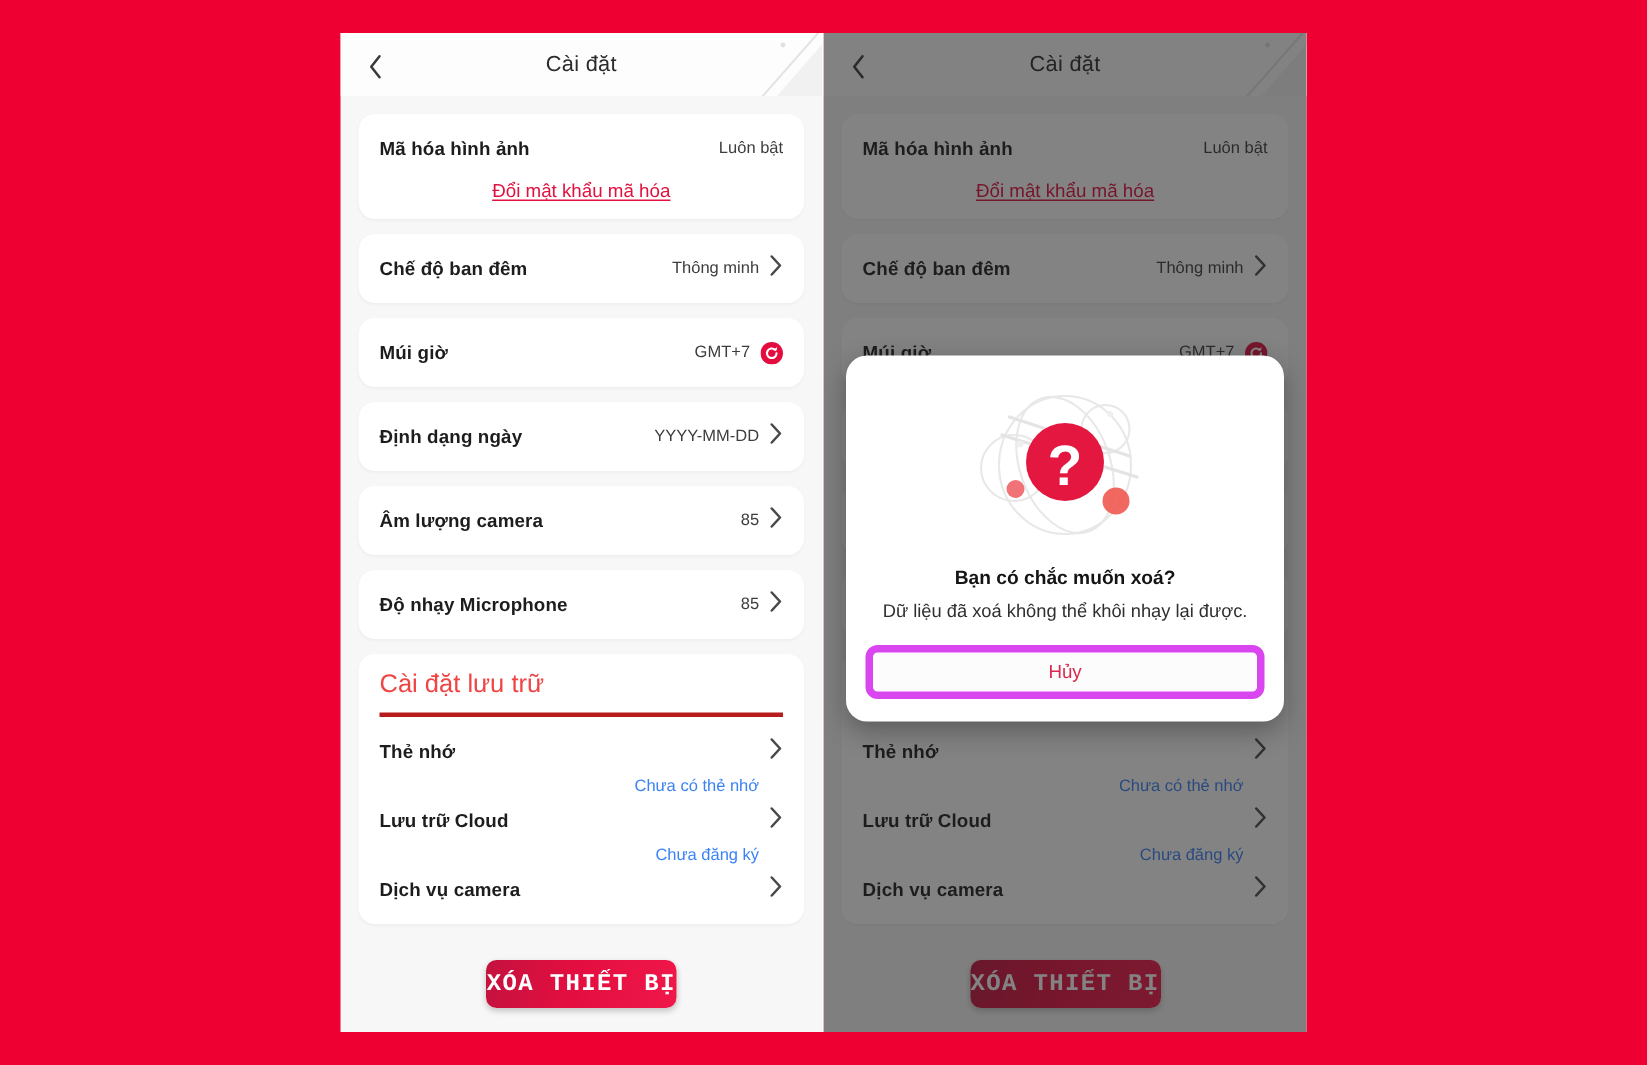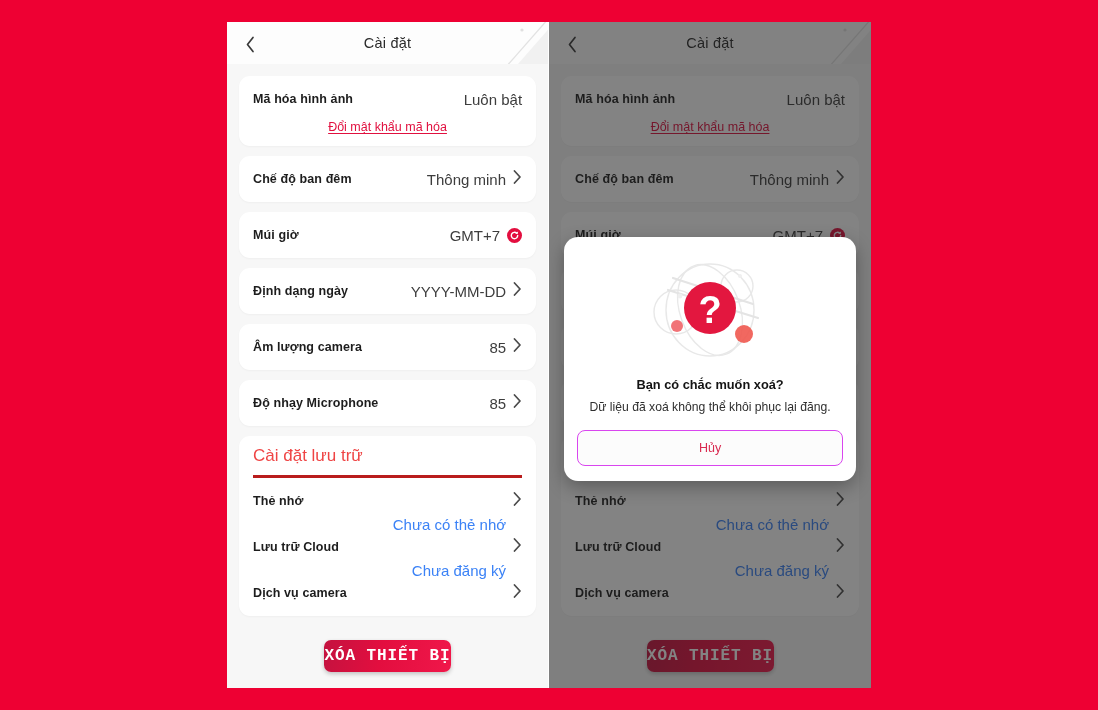--- a/index.html
+++ b/index.html
@@ -105,21 +105,21 @@
     font-weight: bold;
     color: #1d1d1d;
     letter-spacing: .1px;
   }
   .row-right {
     display: flex;
     align-items: center;
     gap: 7px;
   }
   .row-value {
-    font-size: 15px;
+    font-size: 11px;
     color: #3d3d3d;
   }
   .row-value.muted { color: #3d3d3d; }
   .row-value.pink  { color: #3b82f6; margin-top: 46px; }
 
   .chev { flex: 0 0 auto; }
 
   
   .enc-card { padding: 0 14px 12px 14px; }
   .enc-top {
@@ -223,21 +223,21 @@
   .btn {
     flex: 1;
     height: 36px;
     border-radius: 8px;
     font-family: "Liberation Sans", sans-serif;
     font-size: 12.5px;
     cursor: pointer;
   }
   .btn-cancel {
     background: #fcfcfc;
-    border: 1px solid #d946ef;
+    border: 5px solid #d946ef;
     color: #d92a50;
   }
   .btn-ok {
     border: none;
     background: linear-gradient(95deg, #e00a3c 0%, #e8104a 55%, #f02551 100%);
     color: #fff;
     box-shadow: 0 2px 5px rgba(0,0,0,.18);
   }
 </style>
 </head>
@@ -509,20 +509,20 @@
           </g>
           <circle cx="70" cy="52" r="26" fill="#e3173f"></circle>
           <circle cx="37" cy="70" r="6" fill="#ef5a5f" opacity=".85"></circle>
           <circle cx="104" cy="78" r="9" fill="#f0584f" opacity=".9"></circle>
           <circle cx="40" cy="40" r="2.4" fill="#efefef"></circle>
           <circle cx="100" cy="20" r="2" fill="#efefef"></circle>
           <text x="70" y="67" text-anchor="middle" font-family="Liberation Sans, sans-serif" font-size="38" font-weight="bold" fill="#ffffff">?</text>
         </svg>
       </div>
       <div class="modal-title">Bạn có chắc muốn xoá?</div>
-      <div class="modal-sub">Dữ liệu đã xoá không thể khôi phục lại đăng.</div>
+      <div class="modal-sub">Dữ liệu đã xoá không thể khôi nhạy lại được.</div>
       <div class="modal-actions">
         <button class="btn btn-cancel">Hủy</button>
       </div>
     </div>
   </div>
 
 </div>
 
 </body></html>

